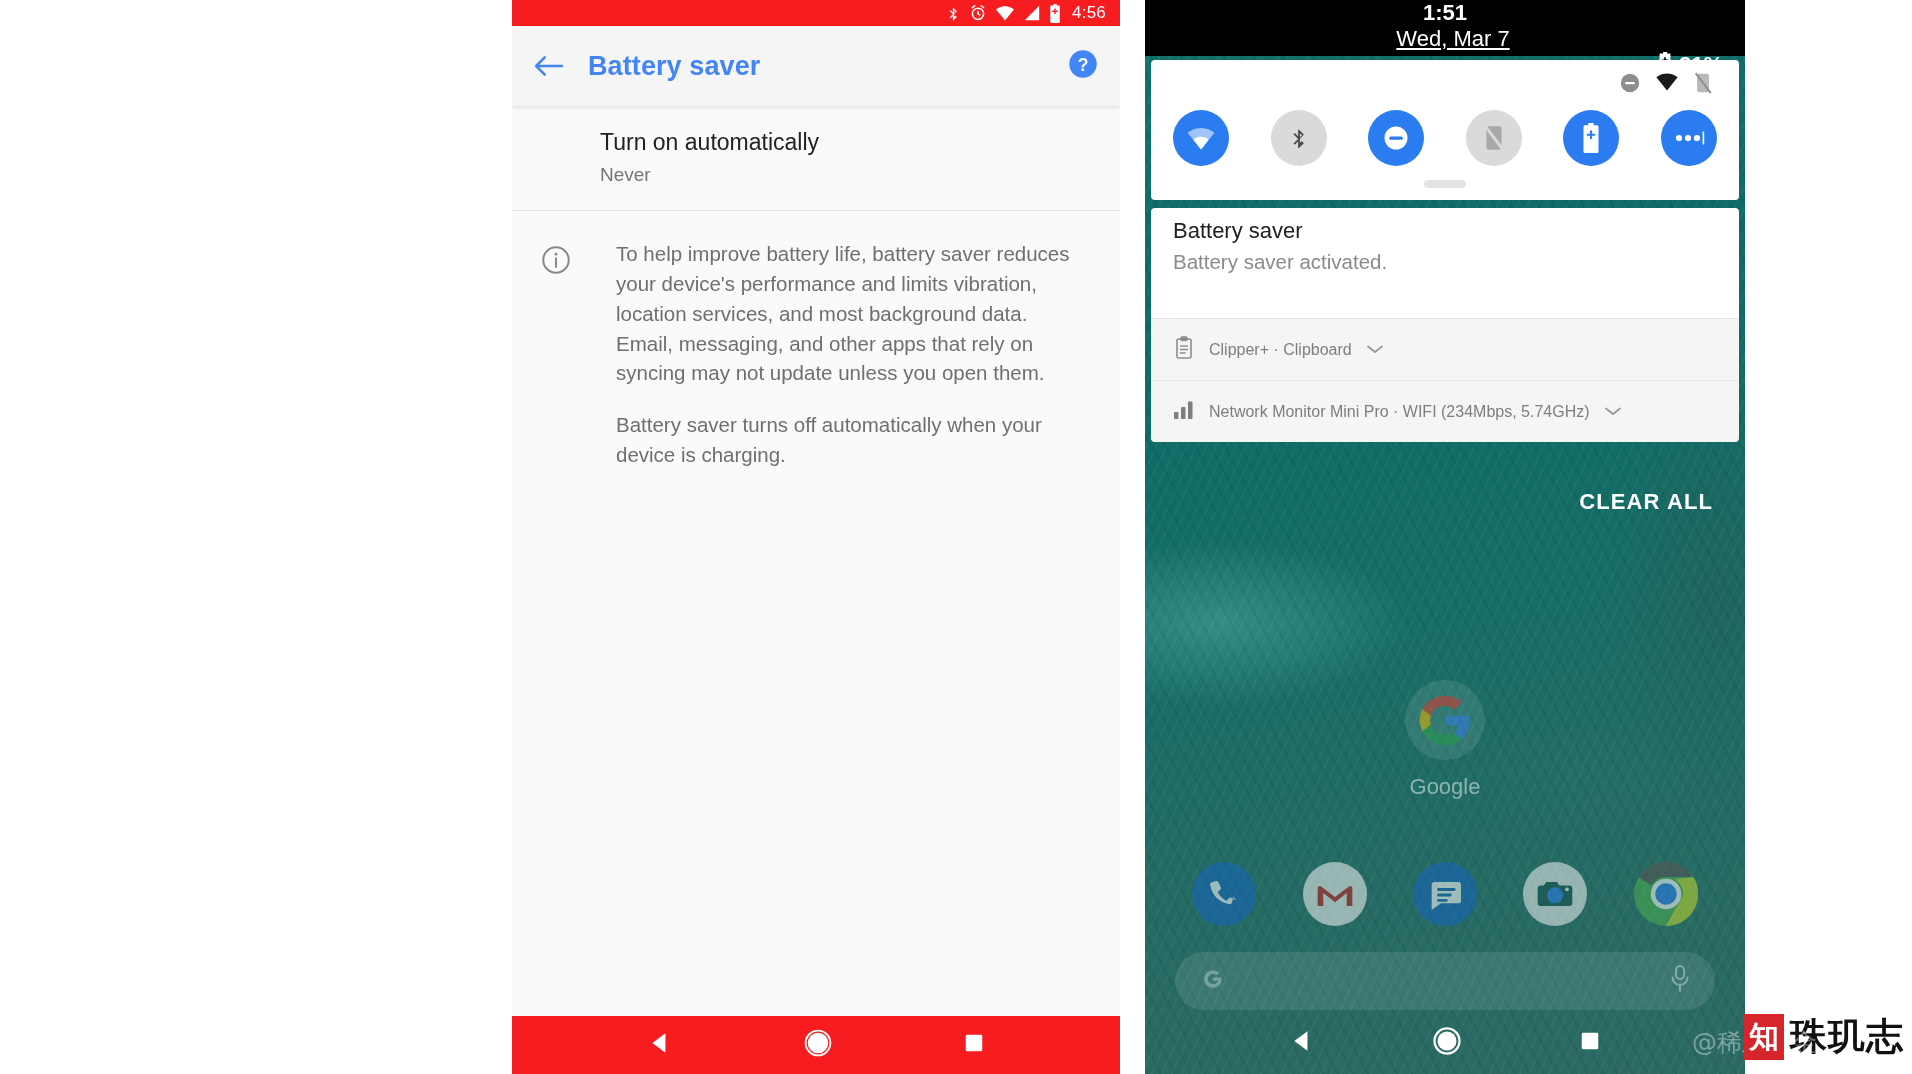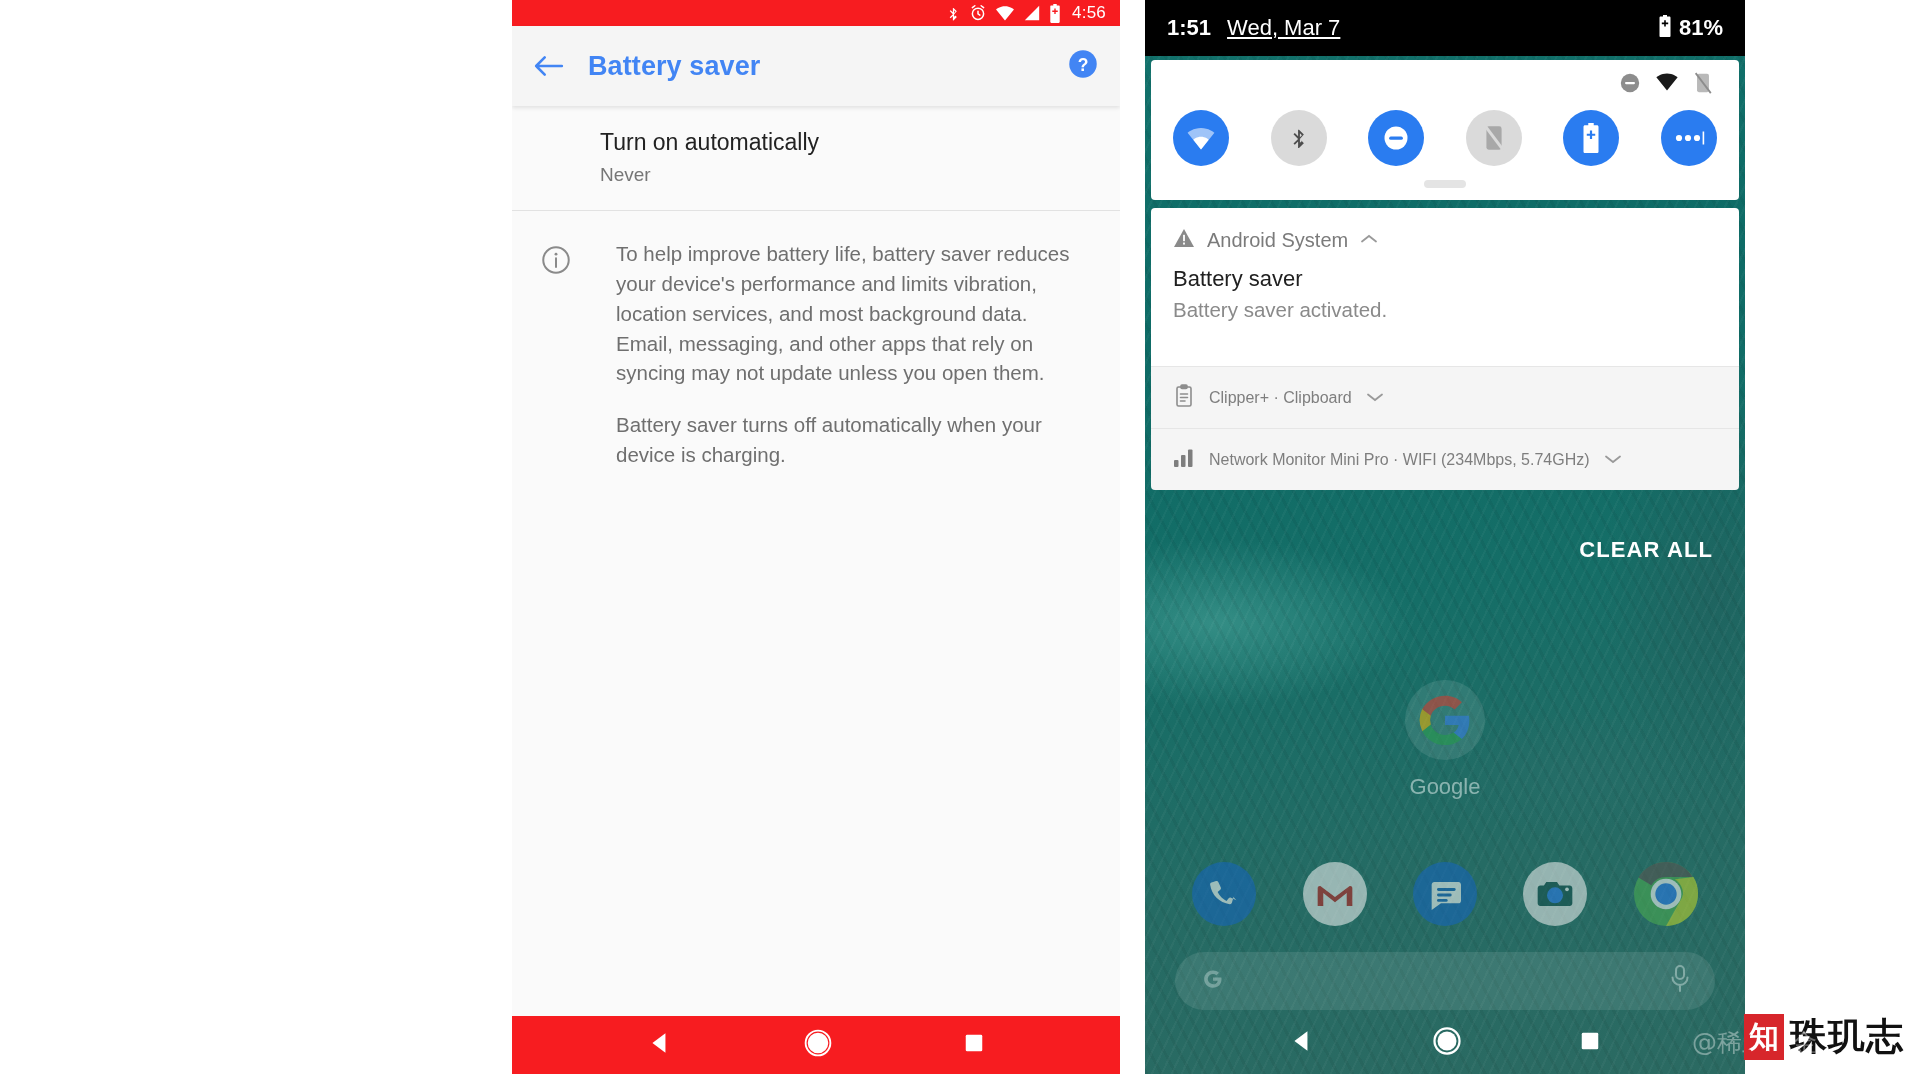--- a/index.html
+++ b/index.html
@@ -86,21 +86,21 @@
       linear-gradient(170deg, #13726c 0%, #0e6b66 28%, #156e67 55%, #256b64 78%, #2b6a62 100%);
   }
   #wallpaper::after{
     content:""; position:absolute; inset:0;
     background:
       repeating-linear-gradient(115deg, rgba(255,255,255,.035) 0 2px, transparent 2px 9px),
       repeating-linear-gradient(62deg, rgba(0,0,0,.05) 0 3px, transparent 3px 13px);
   }
   #right-statusbar {
     position:relative; z-index:2; height:56px; background:#000;
-    display:flex; align-items:center; padding: 0 22px; color:#fff;
+    display:flex; align-items:center; padding: 0 22px; color:#fff;flex-direction:column;
   }
   #right-statusbar .rtime { font-size: 22px; font-weight:600; }
   #right-statusbar .rdate { font-size: 22px; font-weight:400; margin-left: 16px; text-decoration: underline; }
   #right-statusbar .rbatt { margin-left:auto; display:flex; align-items:center; gap:7px; }
   #right-statusbar .rbatt .pct { font-size: 22px; font-weight:600; }
 
   #qs-panel {
     position:relative; z-index:2; margin: 4px 6px 0 6px; background:#fff;
     border-radius: 4px; padding: 12px 0 6px 0;
   }
@@ -347,35 +347,20 @@
       </div>
 
       <div id="qs-handle">
         <span class="pill"></span>
       </div>
     </div>
 
     <div id="notif-stack">
 
       <div class="notif">
-        <div class="notif-head">
-          <span>
-            <svg width="22" height="20" viewBox="0 0 24 22" fill="#8a8a8a">
-                <path d="M12 1L23 21H1L12 1z"></path>
-                <rect x="11" y="7.5" width="2" height="7" fill="#fff"></rect>
-                <rect x="11" y="16" width="2" height="2.2" fill="#fff"></rect>
-              </svg>
-          </span>
-          <span class="appname">Android System</span>
-          <span>
-            <svg width="18" height="12" viewBox="0 0 18 12" fill="none" stroke="#9a9a9a" stroke-width="1.8" stroke-linecap="round">
-                <path d="M2 8.5L9 3l7 5.5"></path>
-              </svg>
-          </span>
-        </div>
         <div class="notif-body">
           <div class="ntitle">Battery saver</div>
           <div class="ntext">Battery saver activated.</div>
         </div>
         <div class="notif-pad"></div>
       </div>
 
       <div class="notif-compact">
         <span>
           <svg width="22" height="24" viewBox="0 0 20 24" fill="none" stroke="#8d8d8d" stroke-width="1.6">

